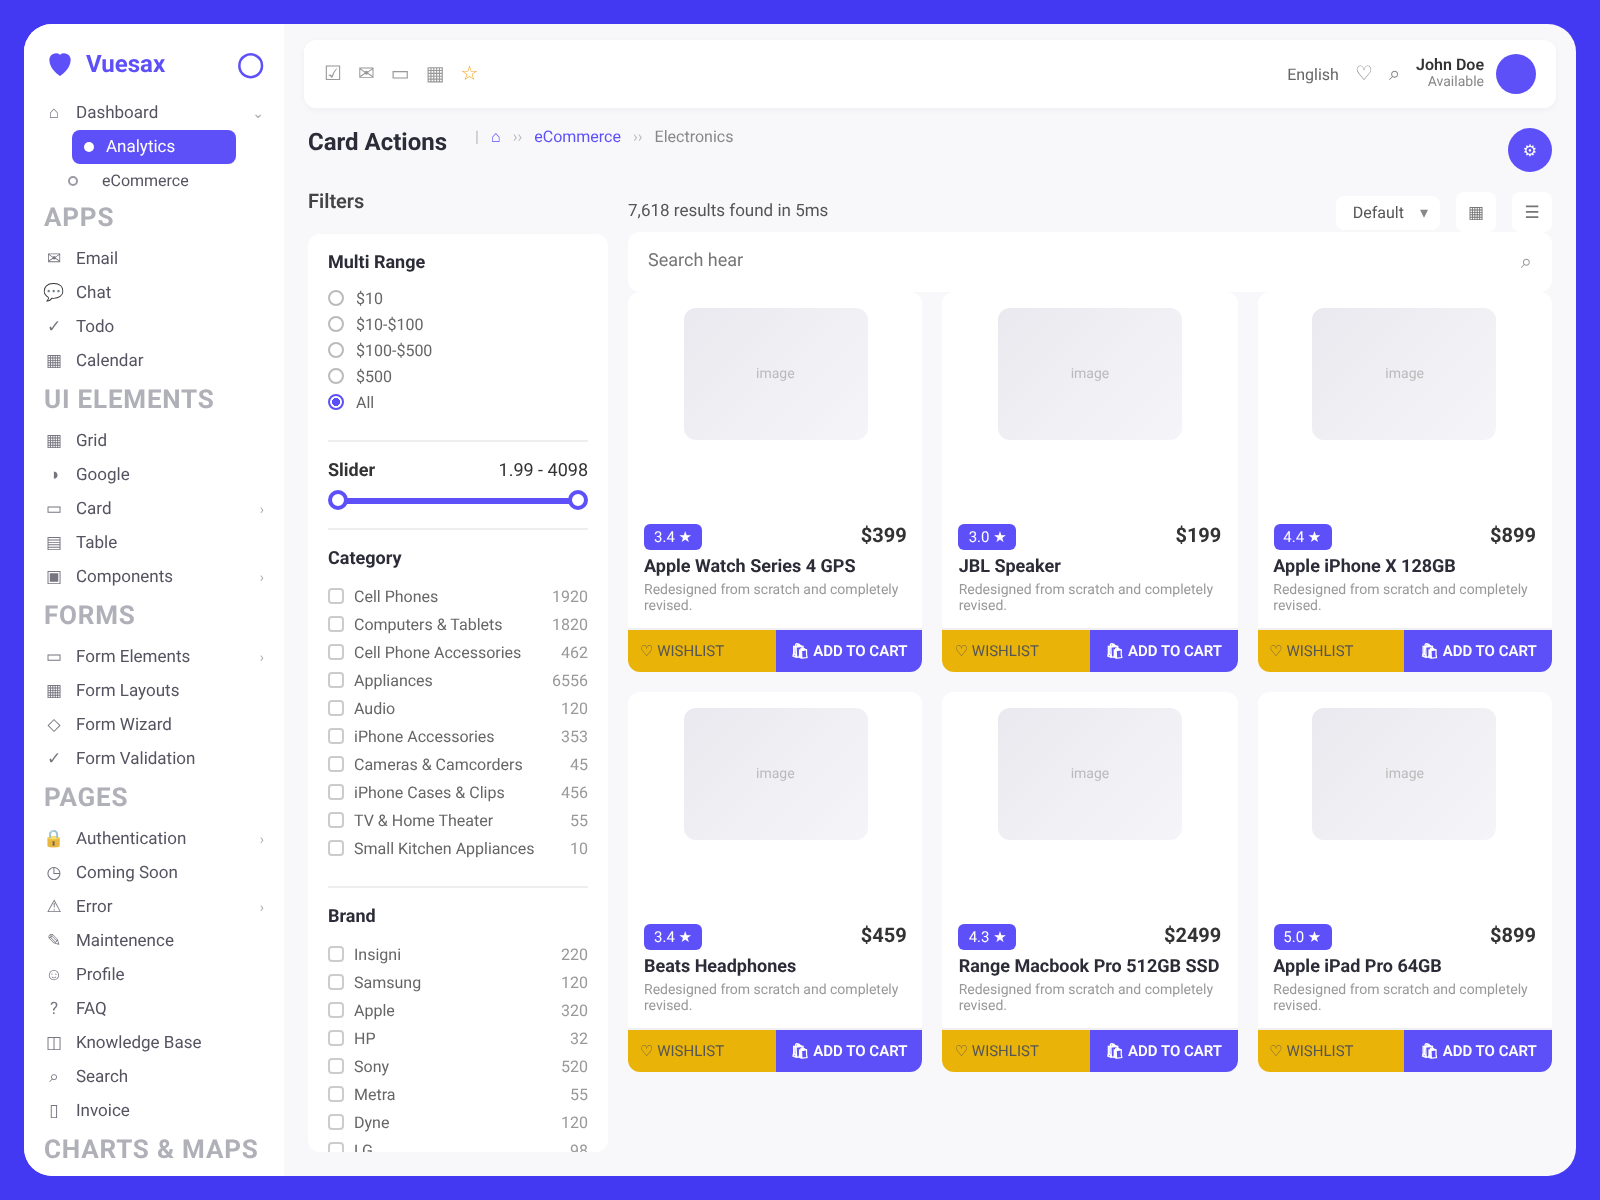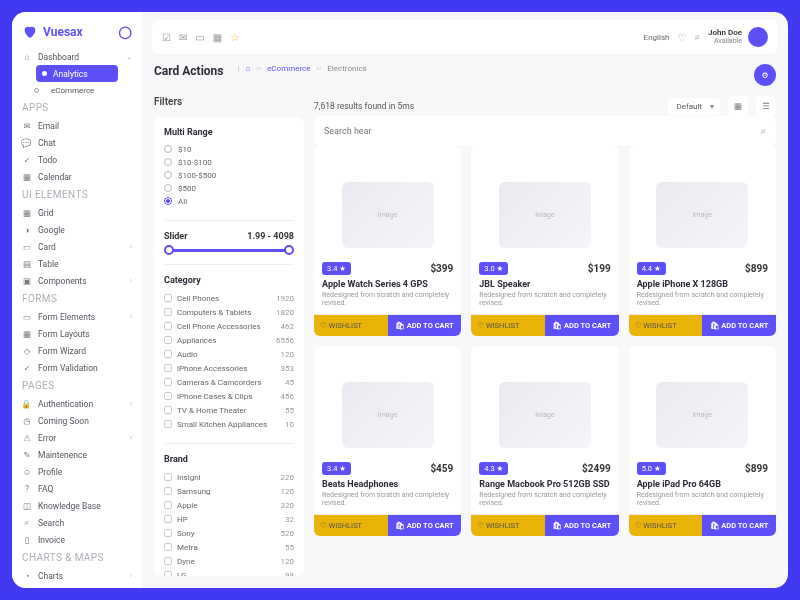--- a/index.html
+++ b/index.html
@@ -1,21 +1,21 @@
 <!DOCTYPE html>
 <html><head>
 <meta charset="utf-8">
 <style>
 *{margin:0;padding:0;box-sizing:border-box;font-family:-apple-system,BlinkMacSystemFont,"Segoe UI",Roboto,sans-serif}
 body{background:#4339f2;padding:12px;font-size:10px;color:#333}
 .app{background:#f8f8fb;border-radius:14px;overflow:hidden;display:flex;height:576px}
 .sidebar{width:130px;background:#fff;overflow-y:auto;padding:8px 0;flex-shrink:0}
 .logo{display:flex;align-items:center;gap:5px;padding:4px 10px 8px;font-weight:700;font-size:12px;color:#5e50f9}
 .logo svg{width:16px;height:16px}
-.nav-header{font-size:10px;font-weight:400;color:#b0b0b8;padding:4px 10px;letter-spacing:.4px}
+.nav-header{font-size:13px;font-weight:700;color:#b0b0b8;padding:4px 10px;letter-spacing:.4px}
 .nav-item{display:flex;align-items:center;gap:6px;padding:3.5px 10px;font-size:8.5px;color:#565360;cursor:pointer;position:relative}
 .nav-item.active{background:#5e50f9;color:#fff;border-radius:4px;margin:0 24px;padding:3.5px 6px}
 .nav-item .ico{width:10px;height:10px;display:inline-flex;align-items:center;justify-content:center;opacity:.8}
 .nav-item .chev{margin-left:auto;font-size:7px;opacity:.5}
 .sub-item{padding-left:22px;font-size:8px}
 .sub-item .dot{width:5px;height:5px;border-radius:50%;border:1px solid #9b9ba5;display:inline-block;margin-right:6px}
 .main{flex:1;display:flex;flex-direction:column;overflow:hidden}
 .topbar{background:#fff;height:34px;margin:8px 10px 0;border-radius:6px;display:flex;align-items:center;padding:0 10px;gap:8px;box-shadow:0 1px 3px rgba(0,0,0,.04)}
 .topbar .ticons{display:flex;gap:8px;color:#999}
 .topbar .ticons span{cursor:pointer}
@@ -31,38 +31,38 @@
 .content{flex:1;display:flex;gap:10px;padding:0 12px 12px;overflow:hidden}
 .filters-col{width:150px;flex-shrink:0;display:flex;flex-direction:column;gap:6px}
 .filters-title{font-size:10px;font-weight:600;color:#444;padding-bottom:4px}
 .filters-card{background:#fff;border-radius:6px;padding:10px;flex:1;overflow-y:auto}
 .fsec{margin-bottom:12px}
 .fsec h4{font-size:9px;font-weight:700;margin-bottom:6px;color:#2c2c38}
 .radio-row{display:flex;align-items:flex-start;gap:6px;font-size:8px;color:#666;padding:2px 0}
 .radio-row .r{width:8px;height:8px;border-radius:50%;border:1px solid #bbb}
 .radio-row.sel .r{border-color:#5e50f9;background:radial-gradient(circle,#5e50f9 45%,transparent 50%)}
 .slider-head{display:flex;justify-content:space-between;font-size:9px;font-weight:700;margin-bottom:8px}
-.slider-head .rng{font-weight:700}
+.slider-head .rng{font-weight:400}
 .slider-track{height:3px;background:#5e50f9;border-radius:2px;position:relative;margin:4px 3px}
 .slider-track .thumb{width:10px;height:10px;border-radius:50%;background:#fff;border:2px solid #5e50f9;position:absolute;top:-4px}
 .cat-row{display:flex;justify-content:space-between;font-size:8px;color:#666;padding:2.5px 0}
 .cat-row .cb{width:8px;height:8px;border:1px solid #ccc;border-radius:2px;margin-right:5px;display:inline-block;vertical-align:middle}
 .cat-row .cnt{color:#999}
 .products-col{flex:1;display:flex;flex-direction:column;gap:0;overflow:hidden}
 .results-row{display:flex;align-items:center;font-size:8.5px;color:#555;gap:8px}
 .results-row .rtxt{flex:1}
 .results-row .dd{background:#fff;border-radius:4px;padding:4px 18px 4px 8px;font-size:8px;position:relative;cursor:pointer}
 .results-row .dd::after{content:"▾";position:absolute;right:6px;color:#888}
 .results-row .vbtn{width:20px;height:20px;background:#fff;border-radius:4px;display:flex;align-items:center;justify-content:center;cursor:pointer;color:#777}
 .searchbar{background:#fff;border-radius:6px;height:30px;display:flex;align-items:center;padding:0 10px}
 .searchbar input{border:none;outline:none;flex:1;font-size:9px;color:#666}
 .searchbar .sico{color:#999}
 .grid{flex:1;overflow-y:auto;display:grid;grid-template-columns:repeat(3,1fr);gap:10px;align-content:start}
 .card{background:#fff;border-radius:6px;overflow:hidden;display:flex;flex-direction:column}
-.card .img{height:110px;display:flex;align-items:flex-end;justify-content:center;padding:8px}
+.card .img{height:110px;display:flex;align-items:flex-start;justify-content:center;padding:8px}
 .card .img .ph{width:70%;height:70%;border-radius:6px;background:linear-gradient(135deg,#e9e9ef,#f5f5f9);display:flex;align-items:center;justify-content:center;color:#bbb;font-size:7px}
 .card .meta{padding:6px 8px}
 .card .toprow{display:flex;justify-content:space-between;align-items:center;margin-bottom:4px}
 .badge{background:#5e50f9;color:#fff;font-size:7.5px;padding:2px 5px;border-radius:3px;display:inline-flex;gap:2px}
 .price{font-weight:700;font-size:10px}
 .pname{font-size:9px;font-weight:700;color:#2c2c38;margin-bottom:2px}
 .pdesc{font-size:7px;color:#999;line-height:1.2}
 .card .actions{display:flex;border-top:1px solid #f0f0f3}
 .card .actions .wl{flex:1;background:#eab308;font-size:7.5px;font-weight:400;padding:6px;cursor:pointer;color:#555}
 .card .actions .atc{flex:1;background:#5e50f9;color:#fff;font-size:7.5px;font-weight:600;padding:6px;text-align:center;cursor:pointer}

